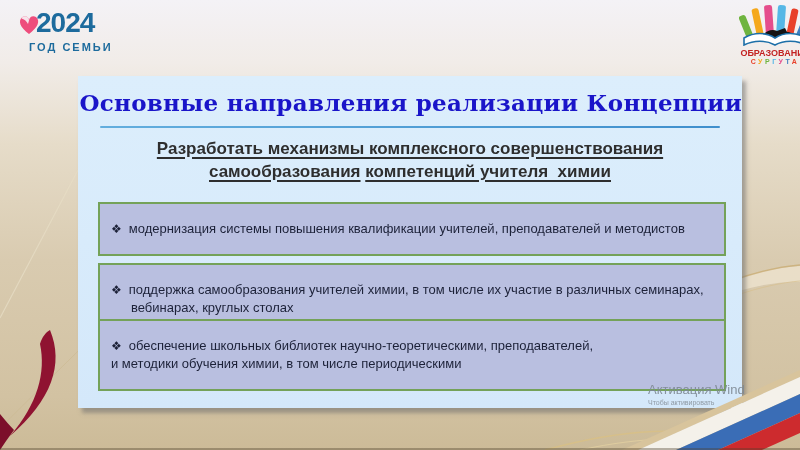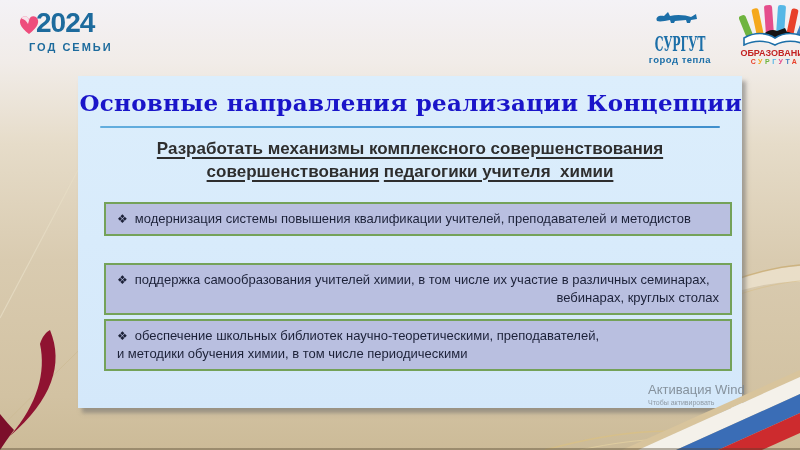--- a/index.html
+++ b/index.html
@@ -39,25 +39,25 @@
     box-shadow:4px 5px 4px rgba(110,110,110,.55);
   }
   .card-title{position:absolute;top:13px;left:0;width:100%;text-align:right;
     font-family:"DejaVu Serif",serif;font-weight:bold;font-size:23px;color:#1a15c9;letter-spacing:.3px;}
   .title-rule{position:absolute;top:50px;left:22px;right:22px;height:2px;
     background:linear-gradient(90deg,#63aede,#3f8fcd);border-radius:1px;}
   .subtitle{position:absolute;top:61px;left:0;width:100%;text-align:center;
     font-weight:bold;font-size:17px;color:#2e2e2e;line-height:23px;}
   .u{ text-decoration:underline;text-decoration-thickness:1.5px;text-underline-offset:3px;white-space:pre;}
 
-  .dir-box{position:absolute;left:26px;width:602px;padding:6px 11px;
+  .dir-box{position:absolute;left:20px;width:602px;padding:16px 11px;
     background:#b9bfe0;border:2px solid #74a259;}
   .bline{font-size:13px;line-height:18px;color:#1c2138;white-space:nowrap;}
   .bullet{margin-right:7px;font-size:12px;color:#1c2138;}
-  .indent{padding-left:20px;text-align:right;}
+  .indent{padding-left:20px;}
 
   
   .wm{position:absolute;left:648px;top:383px;z-index:4;line-height:1;}
   .wm-1{font-size:13px;color:rgba(125,136,146,.9);white-space:nowrap;}
   .wm-2{font-size:7px;color:rgba(135,145,155,.9);margin-top:3px;white-space:nowrap;}
 </style>
 </head>
 <body>
 
 <div id="stage">
@@ -76,27 +76,20 @@
 
   <div class="year-logo">
     <svg class="heart" width="26" height="26" viewBox="0 0 26 26">
       <path d="M13 22 C 4 15.5 1.5 8.5 6.5 5 C 10 2.8 13 5.5 13 8.5 C 13 5.5 16.5 2.8 20 5 C 24.5 8.5 22 15.5 13 22 Z" fill="#ee4d7c"></path>
       <path d="M6.5 5 C 10 2.8 13 5.5 13 8.5 L 12 12 C 10.5 9 8 7 5.5 6.5 Z" fill="#f7f4f6" opacity=".9"></path>
     </svg>
     <div class="year-num">2024</div>
     <div class="year-cap">ГОД СЕМЬИ</div>
   </div>
 
-  <div class="surgut-logo">
-    <svg width="54" height="18" viewBox="0 0 54 18">
-      <path d="M 4 15 C 2 11 6 9 11 10 L 15 6 L 17 10 C 24 8 33 9 38 11 L 43 8 L 44 13 L 38 14 L 37 17 L 34 17 L 33 14 L 22 15 L 21 17 L 18 17 L 17 14 C 12 15 7 16 4 15 Z" fill="#1c6fa8"></path>
-    </svg>
-    <div class="surgut-emblem">СУРГУТ</div>
-    <div class="surgut-cap">город тепла</div>
-  </div>
 
   <div class="edu-logo">
     <svg width="72" height="44" viewBox="0 0 72 44">
       <g>
         <rect x="8" y="12" width="7" height="24" rx="2.5" fill="#6fb43f" transform="rotate(-22 11 36)"></rect>
         <rect x="18" y="6" width="7" height="28" rx="2.5" fill="#f5a81c" transform="rotate(-12 21 34)"></rect>
         <rect x="27" y="3" width="8" height="30" rx="2.5" fill="#e54d8c" transform="rotate(-4 31 33)"></rect>
         <rect x="37" y="3" width="8" height="30" rx="2.5" fill="#56b7e6" transform="rotate(4 41 33)"></rect>
         <rect x="47" y="6" width="7" height="28" rx="2.5" fill="#e8402a" transform="rotate(12 50 34)"></rect>
         <rect x="56" y="12" width="7" height="24" rx="2.5" fill="#3f7fc1" transform="rotate(22 59 36)"></rect>
@@ -109,21 +102,21 @@
       <span>С</span><span>У</span><span>Р</span><span>Г</span><span>У</span><span>Т</span><span>А</span>
     </div>
   </div>
 
   <div class="card">
     <div class="card-title">Основные направления реализации Концепции</div>
     <div class="title-rule"></div>
 
     <div class="subtitle">
       <div><span class="u">Разработать механизмы комплексного совершенствования</span></div>
-      <div><span class="u">совершенствования</span> <span class="u">педагогики учителя  химии</span></div>
+      <div><span class="u">самообразования</span> <span class="u">компетенций учителя  химии</span></div>
     </div>
 
     <div class="dir-box" style="top:126px">
       <div class="bline"><span class="bullet">❖</span><span>модернизация системы повышения квалификации учителей, преподавателей и методистов</span></div>
     </div>
 
     <div class="dir-box" style="top:187px">
       <div class="bline"><span class="bullet">❖</span><span>поддержка самообразования учителей химии, в том числе их участие в различных семинарах,</span></div>
       <div class="bline indent">вебинарах, круглых столах</div>
     </div>

